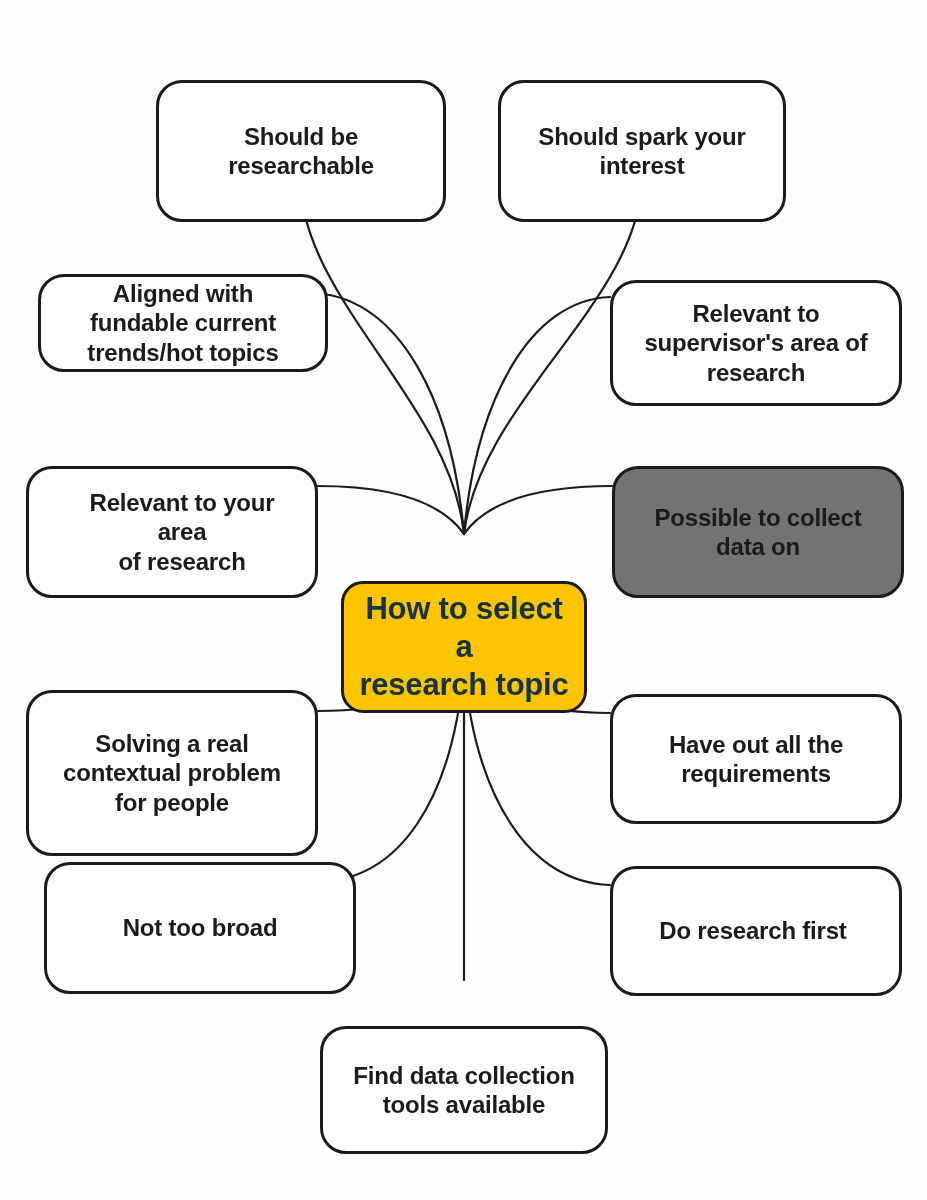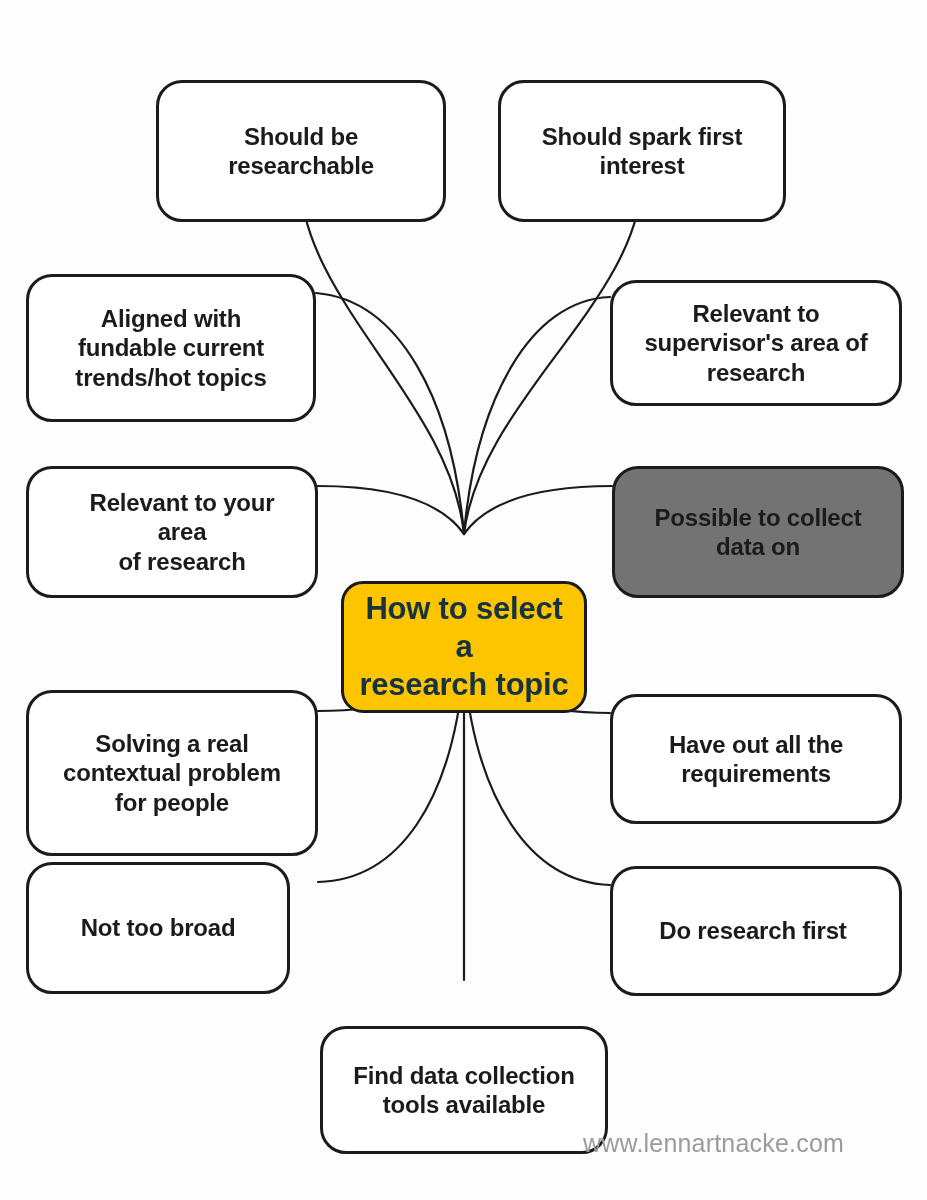--- a/index.html
+++ b/index.html
@@ -81,24 +81,24 @@
       <path d="M 610 885 C 530 882 476 800 464 668" fill="none" stroke="#1b1b1b" stroke-width="2.2" stroke-linecap="round"></path>
       <path d="M 464 980 L 464 668" fill="none" stroke="#1b1b1b" stroke-width="2.2" stroke-linecap="round"></path>
     </svg>
 
   <div id="nodes-host">
       <div class="node" style="left: 156px; top: 34px; width: 290px; height: 142px; font-size: 24px; border-color: rgb(27, 27, 27); background: rgb(255, 255, 255);">
         <span class="node-label">Should be
 researchable</span>
       </div>
       <div class="node" style="left: 498px; top: 34px; width: 288px; height: 142px; font-size: 24px; border-color: rgb(27, 27, 27); background: rgb(255, 255, 255);">
-        <span class="node-label">Should spark first
+        <span class="node-label">Should spark your
 interest</span>
       </div>
-      <div class="node" style="left: 26px; top: 228px; width: 290px; height: 148px; font-size: 24px; border-color: rgb(27, 27, 27); background: rgb(255, 255, 255);">
+      <div class="node" style="left: 38px; top: 228px; width: 290px; height: 98px; font-size: 24px; border-color: rgb(27, 27, 27); background: rgb(255, 255, 255);">
         <span class="node-label">Aligned with
 fundable current
 trends/hot topics</span>
       </div>
       <div class="node" style="left: 610px; top: 234px; width: 292px; height: 126px; font-size: 24px; border-color: rgb(27, 27, 27); background: rgb(255, 255, 255);">
         <span class="node-label">Relevant to
 supervisor's area of
 research</span>
       </div>
       <div class="node" style="left: 26px; top: 420px; width: 292px; height: 132px; font-size: 24px; border-color: rgb(27, 27, 27); background: rgb(255, 255, 255); padding-left: 34px;">
@@ -111,32 +111,31 @@
       </div>
       <div class="node" style="left: 26px; top: 644px; width: 292px; height: 166px; font-size: 24px; border-color: rgb(27, 27, 27); background: rgb(255, 255, 255);">
         <span class="node-label">Solving a real
 contextual problem
 for people</span>
       </div>
       <div class="node" style="left: 610px; top: 648px; width: 292px; height: 130px; font-size: 24px; border-color: rgb(27, 27, 27); background: rgb(255, 255, 255);">
         <span class="node-label">Have out all the
 requirements</span>
       </div>
-      <div class="node" style="left: 26px; top: 816px; width: 264px; height: 132px; font-size: 24px; border-color: rgb(27, 27, 27); background: rgb(255, 255, 255);">
+      <div class="node" style="left: 44px; top: 816px; width: 312px; height: 132px; font-size: 24px; border-color: rgb(27, 27, 27); background: rgb(255, 255, 255);">
         <span class="node-label">Not too broad</span>
       </div>
       <div class="node" style="left: 610px; top: 820px; width: 292px; height: 130px; font-size: 24px; border-color: rgb(27, 27, 27); background: rgb(255, 255, 255); padding-left: 8px;">
         <span class="node-label">Do research first</span>
       </div>
       <div class="node" style="left: 320px; top: 980px; width: 288px; height: 128px; font-size: 24px; border-color: rgb(27, 27, 27); background: rgb(255, 255, 255);">
         <span class="node-label">Find data collection
 tools available</span>
       </div>
     </div>
 
   <div class="node center" id="center-node" style="left: 341px; top: 535px; width: 246px; height: 132px; font-size: 31px; background: rgb(253, 197, 0); color: rgb(21, 51, 64);">
     <span class="node-label">How to select a
 research topic</span>
   </div>
 
-  <div id="watermark" style="left: 583px; top: 1129px; font-size: 25px; color: rgb(155, 155, 155);">www.lennartnacke.com</div>
 
 </div>
 
 </body></html>

